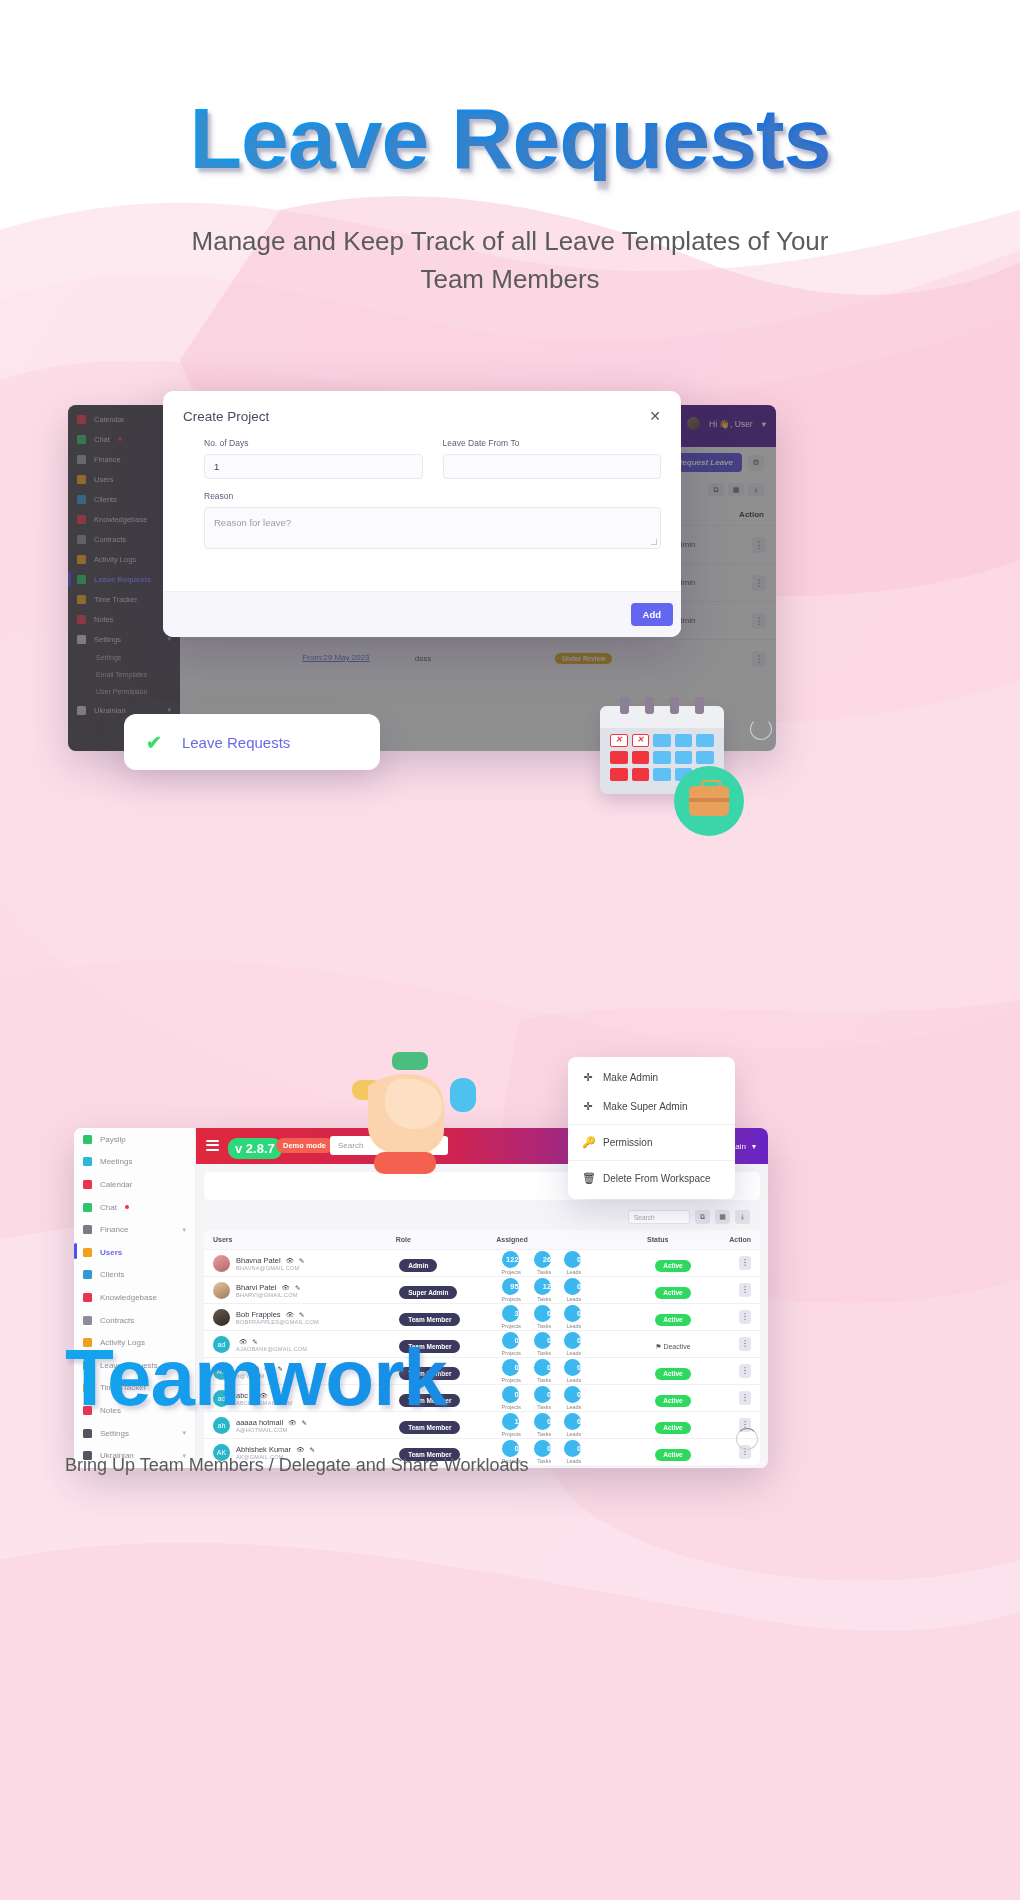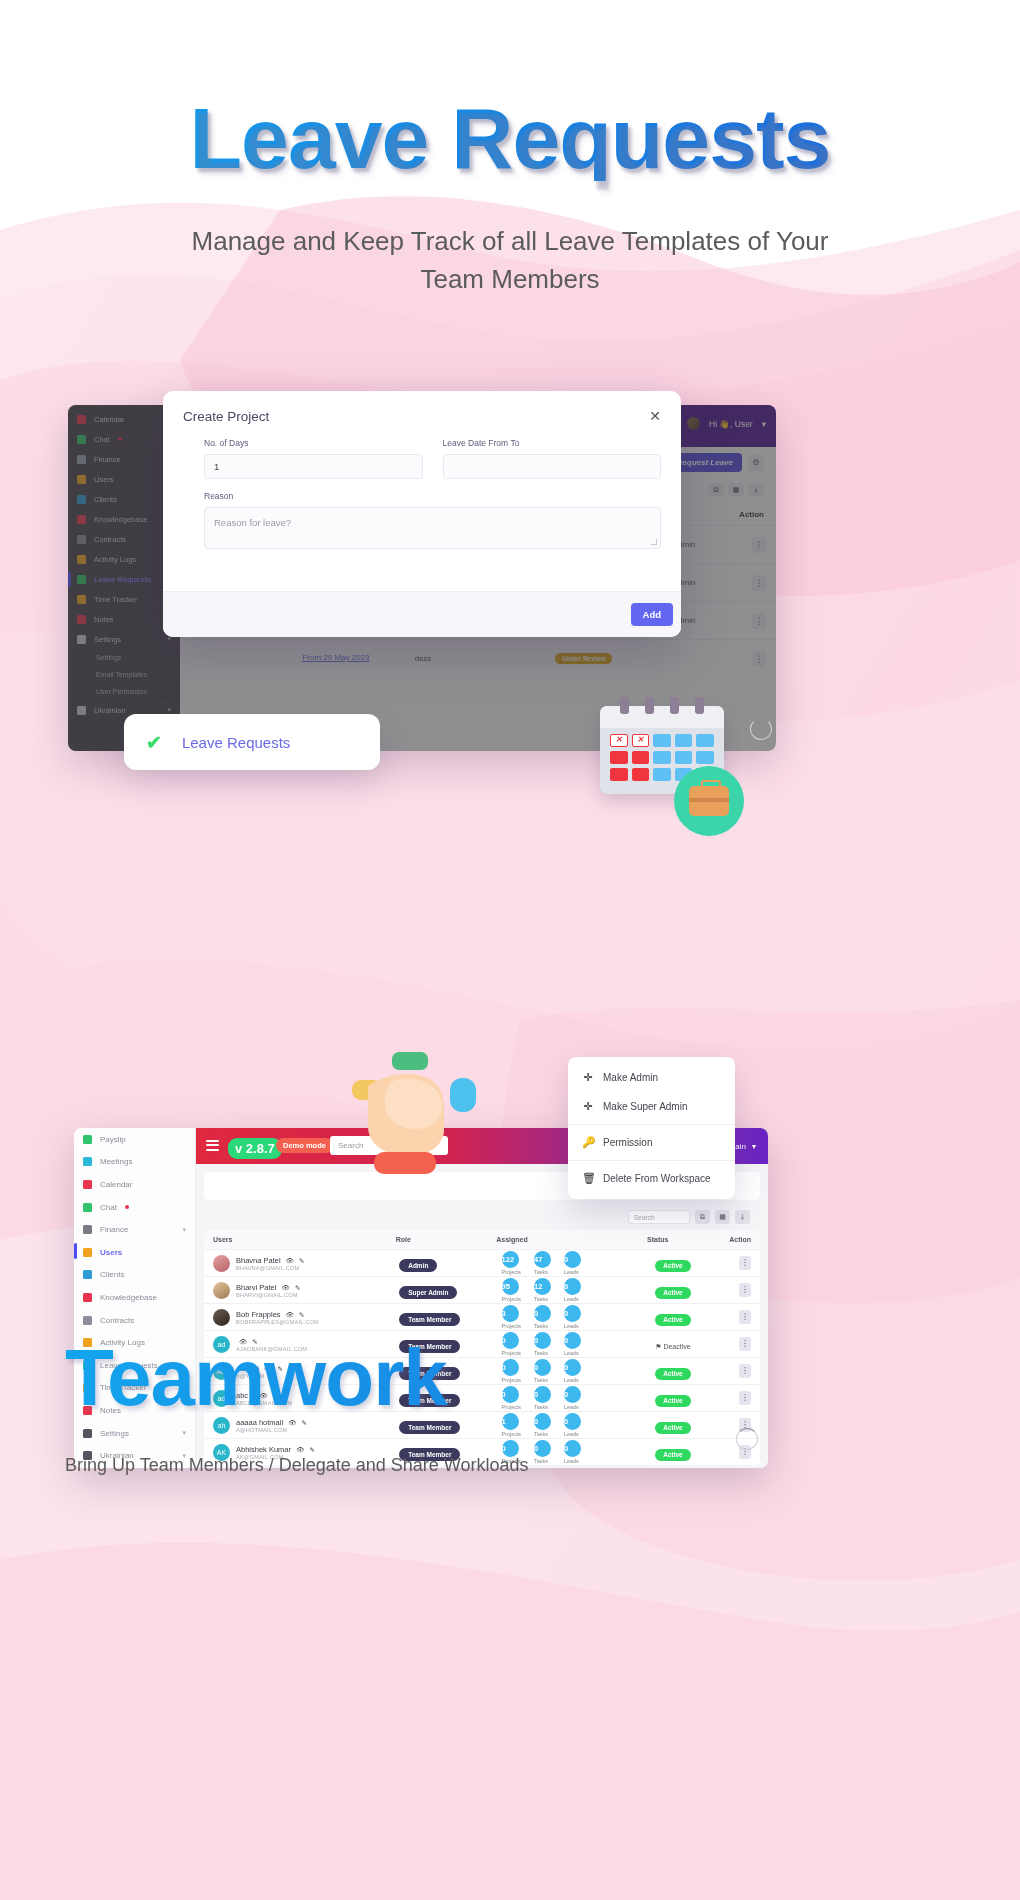--- a/index.html
+++ b/index.html
@@ -150,21 +150,21 @@
   .uhead { display:flex; align-items:center; height:19px; background:#fafafc; font-size:7px; color:#55555f; font-weight:bold; padding:0 9px; }
   .urow { display:flex; align-items:center; height:27px; border-top:1px solid #f0f0f4; padding:0 9px; }
   .c-user { width:200px; display:flex; align-items:center; gap:6px; }
   .ava { width:17px; height:17px; border-radius:50%; flex:0 0 auto; background:#29b6ca; color:#fff; font-size:7px; text-align:center; line-height:17px; }
   .uname { font-size:7.5px; color:#3b3b46; }
   .uname .ic { color:#333; font-size:6.5px; margin-left:3px; }
   .umail { font-size:5.6px; color:#a8a8b3; letter-spacing:.2px; }
   .c-role { width:110px; }
   .rolepill { display:inline-block; background:#3b3a5e; color:#fff; font-size:6.5px; font-weight:bold; border-radius:9px; padding:3px 9px; }
   .c-assign { width:165px; display:flex; gap:13px; }
-  .bub { text-align:left; }
+  .bub { text-align:right; }
   .bub b { display:block; width:17px; height:17px; border-radius:50%; background:#3db8ee; color:#fff; font-size:7.5px; line-height:17px; }
   .bub span { display:block; font-size:5.4px; color:#888; margin-top:1px; }
   .c-stat { width:90px; }
   .stpill { display:inline-block; background:#2fd95f; color:#fff; font-size:6.5px; font-weight:bold; border-radius:9px; padding:2.5px 8px; }
   .c-actn { margin-left:auto; }
 
   
   #tw-menu { position:absolute; z-index:40; left:568px; top:1057px; width:167px; background:#fff;
              border-radius:8px; box-shadow:0 12px 34px rgba(80,60,110,.20); padding:6px 0; }
   .mi { display:flex; align-items:center; gap:9px; padding:8px 14px; font-size:10px; color:#44444f; }
@@ -526,21 +526,21 @@
                 <div class="umail">BHAVNA@GMAIL.COM</div>
               </div>
             </div>
             <div class="c-role"><span class="rolepill">Admin</span></div>
             <div class="c-assign">
               <div class="bub">
                 <b>122</b>
                 <span>Projects</span>
               </div>
               <div class="bub">
-                <b>47</b>
+                <b>26</b>
                 <span>Tasks</span>
               </div>
               <div class="bub">
                 <b>0</b>
                 <span>Leads</span>
               </div>
             </div>
             <div class="c-stat"><span class="stpill">Active</span></div>
             <div class="c-actn">
               <div class="kebab" style="width:12px;height:14px;line-height:14px;font-size:8px;">⋮</div>

